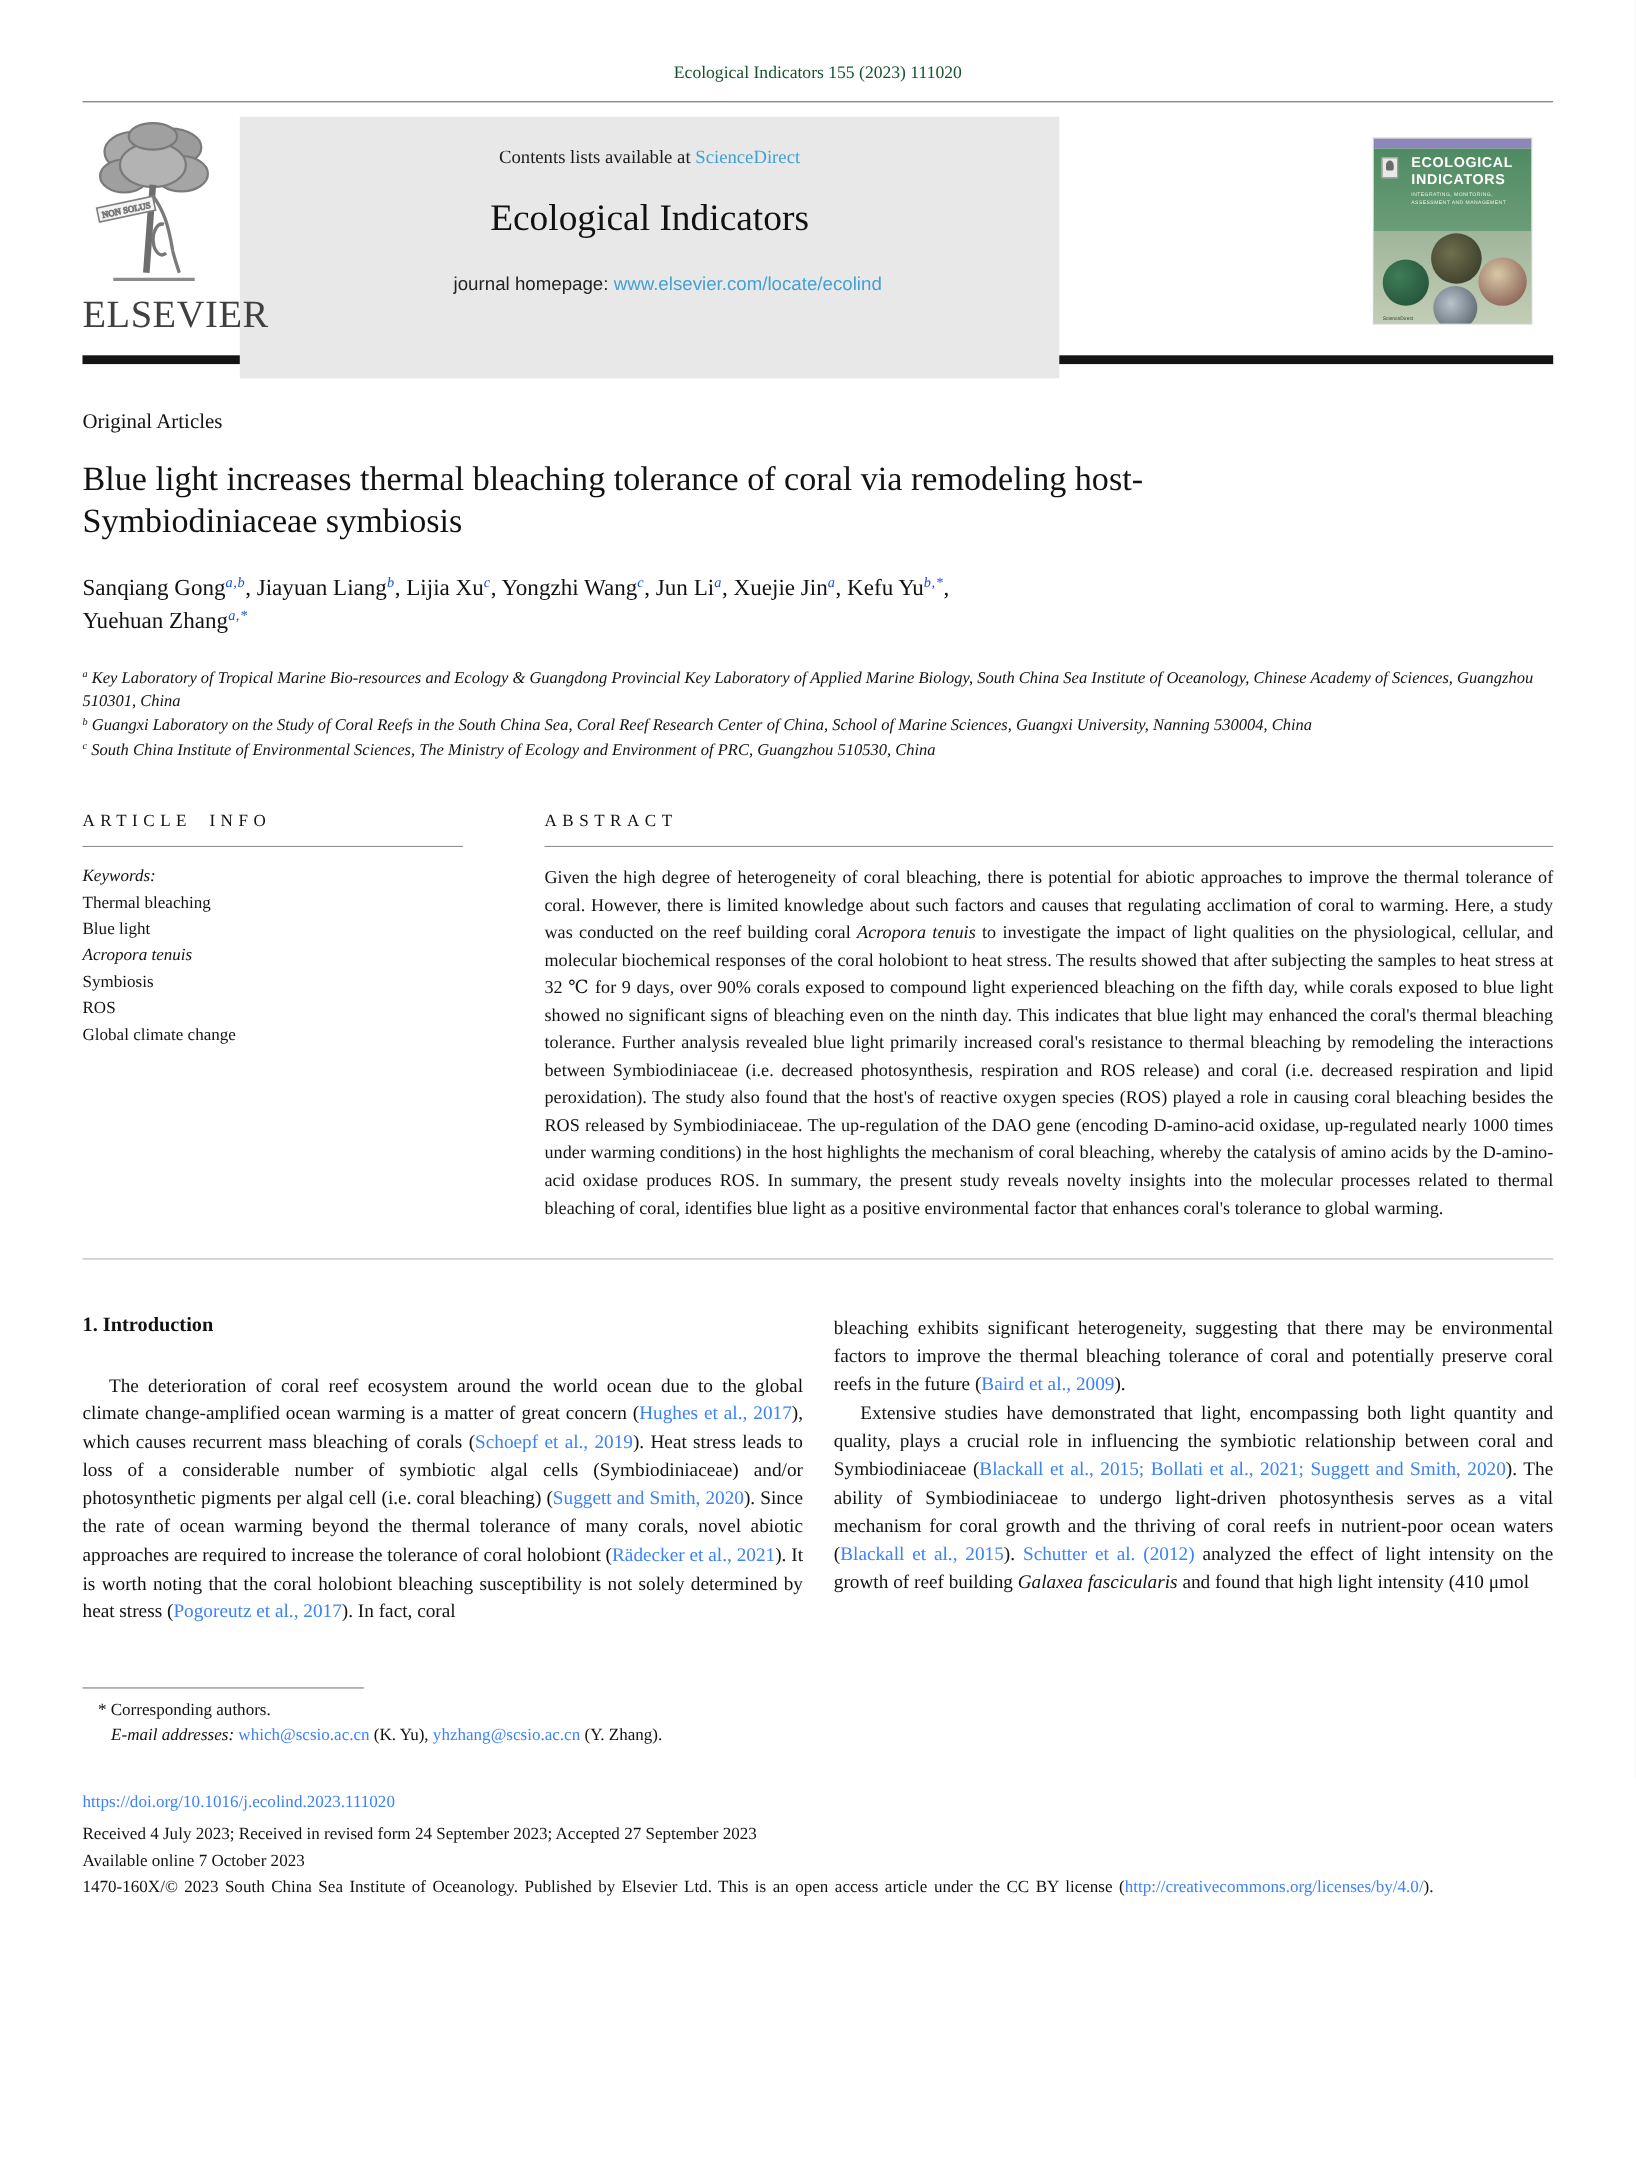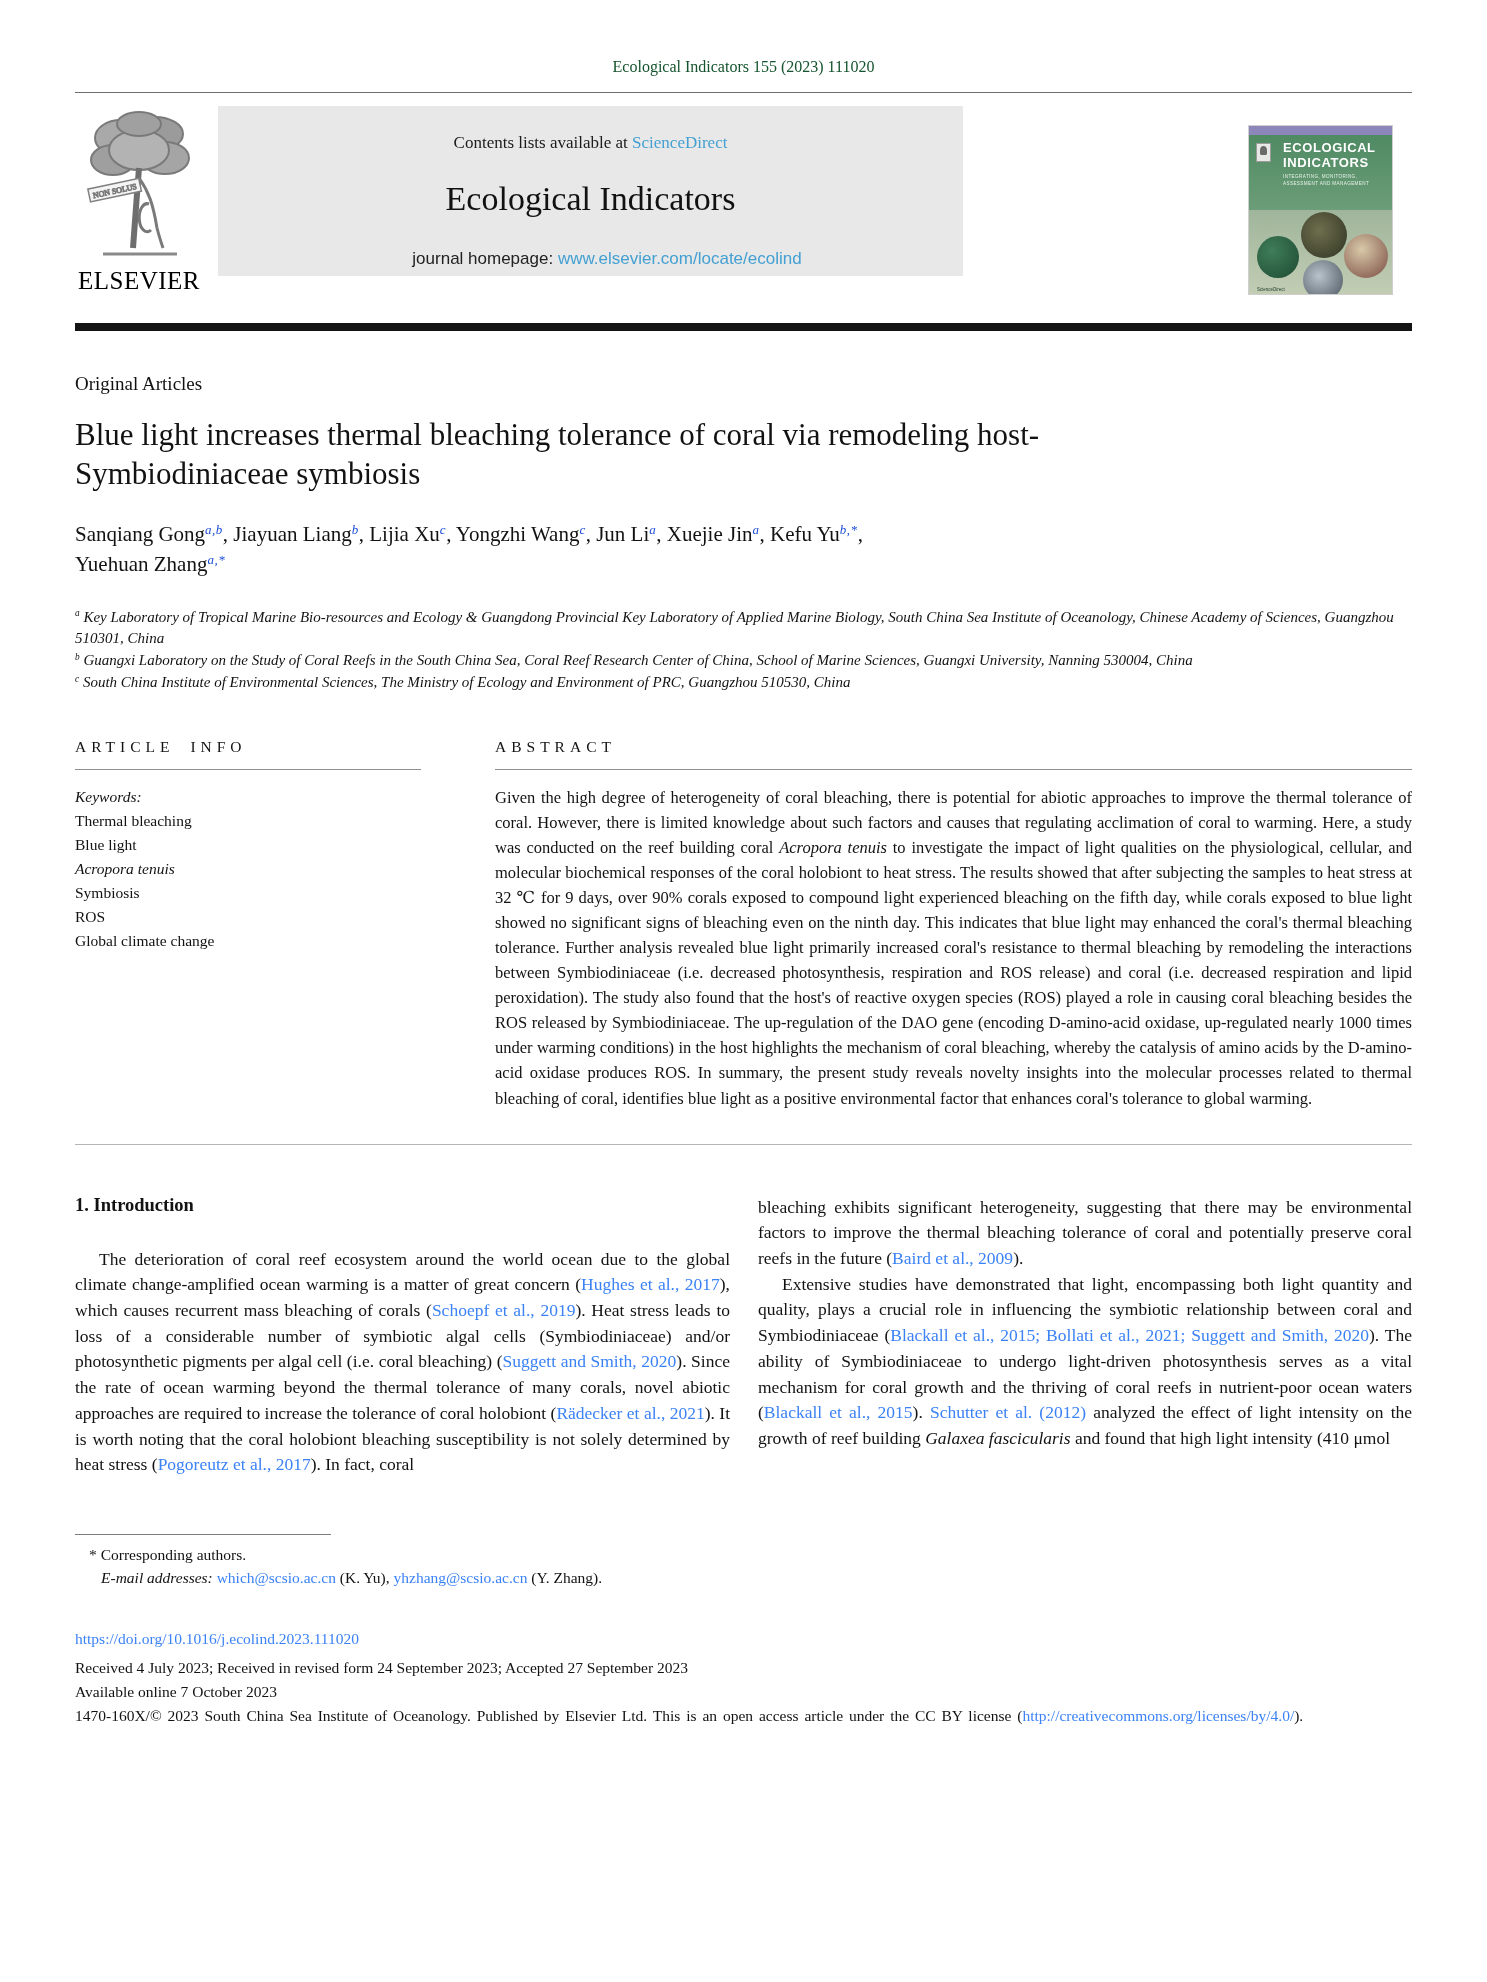--- a/index.html
+++ b/index.html
@@ -8,22 +8,22 @@
     font-family:"Liberation Serif","DejaVu Serif",serif;color:#121212;
     box-sizing:border-box;padding:58px 75px 0;margin:0 auto;overflow:hidden;
   }
   
   .citation{text-align:center;color:#14532d;font-size:16px;margin-bottom:16px;}
   .toprule{border-top:1.5px solid #6f6f6f;margin-bottom:13px;}
   
   .header{position:relative;height:201px;}
   .logo-block{position:absolute;left:0;top:2px;width:128px;text-align:center;}
   .logo-tree{display:block;margin:0 auto;}
-  .elsevier-word{color:#000000;font-size:25px;letter-spacing:0.5px;line-height:1;margin-top:2px;font-family:"Liberation Serif",serif;}
-  .band{margin-left:143px;width:745px;height:170px;background:#e8e8e8;text-align:center;box-sizing:border-box;padding-top:27px;}
+  .elsevier-word{color:#404040;font-size:35px;letter-spacing:0.5px;line-height:1;margin-top:2px;font-family:"Liberation Serif",serif;}
+  .band{margin-left:143px;width:745px;height:238px;background:#e8e8e8;text-align:center;box-sizing:border-box;padding-top:27px;}
   .contents{font-size:17px;color:#1c1c1c;}
   .lnk{color:#3b82f6;}
   .lnk-light{color:#44a0d2;}
   .jtitle{font-size:34px;margin-top:27px;color:#111;text-align:center;}
   .homepage{font-family:"Liberation Sans","DejaVu Sans",sans-serif;font-size:17px;margin-top:31px;color:#222;padding-left:33px;}
   
   .cover{position:absolute;right:20px;top:20px;width:143px;height:168px;box-shadow:0 0 0 1px #cfcfcf;font-family:"Liberation Sans","DejaVu Sans",sans-serif;overflow:hidden;}
   .cov-topstrip{height:9px;background:#8d86bb;}
   .cov-head{height:75px;background:linear-gradient(#4f8a63,#6b9d78);position:relative;padding:6px 8px 12px 8px;box-sizing:border-box;}
   .cov-minilogo{position:absolute;left:7px;top:8px;width:13px;height:17px;background:#e8e8e6;border:1px solid #9b9b9b;}

